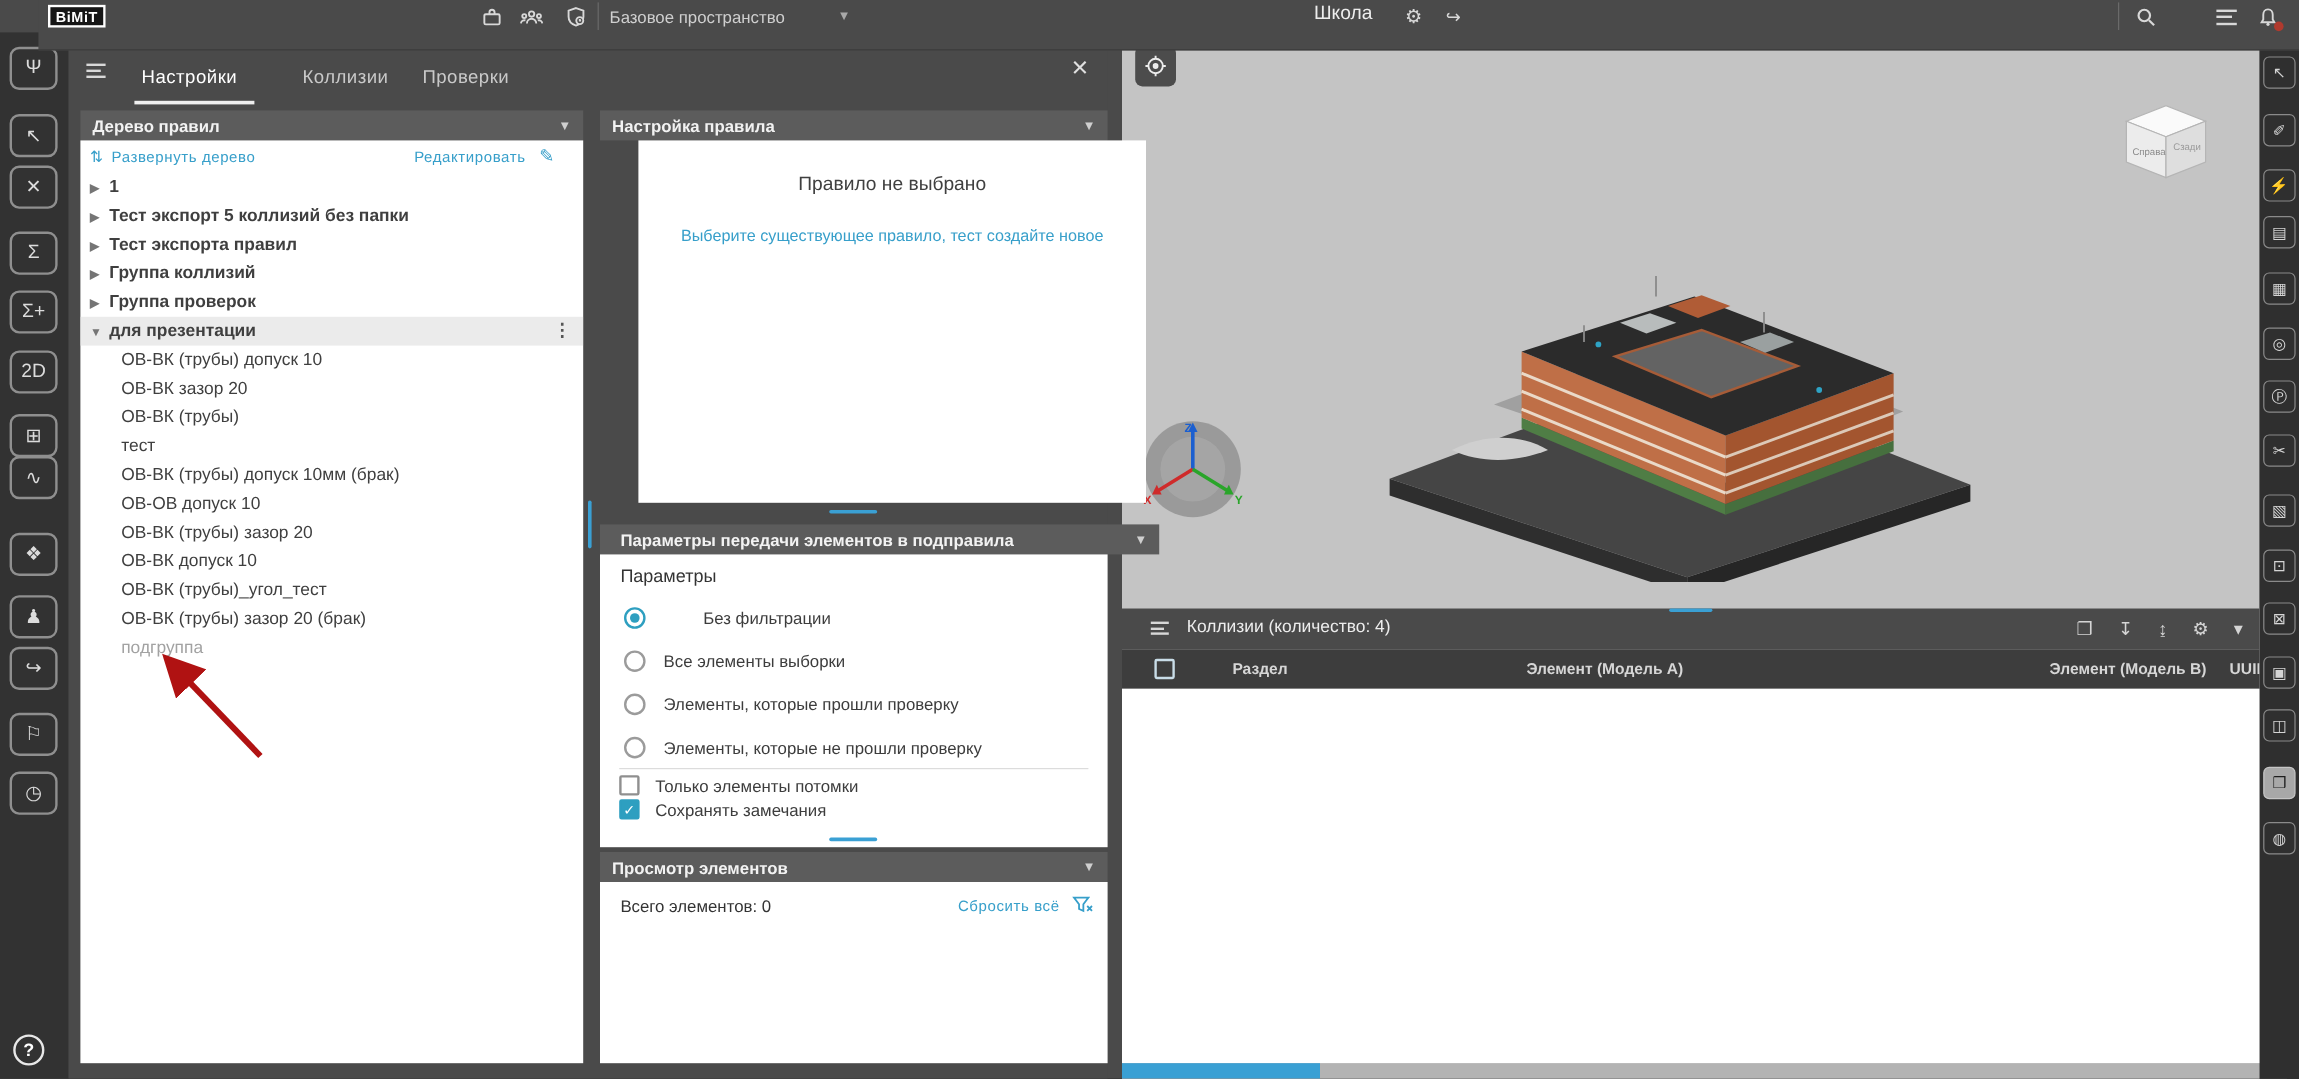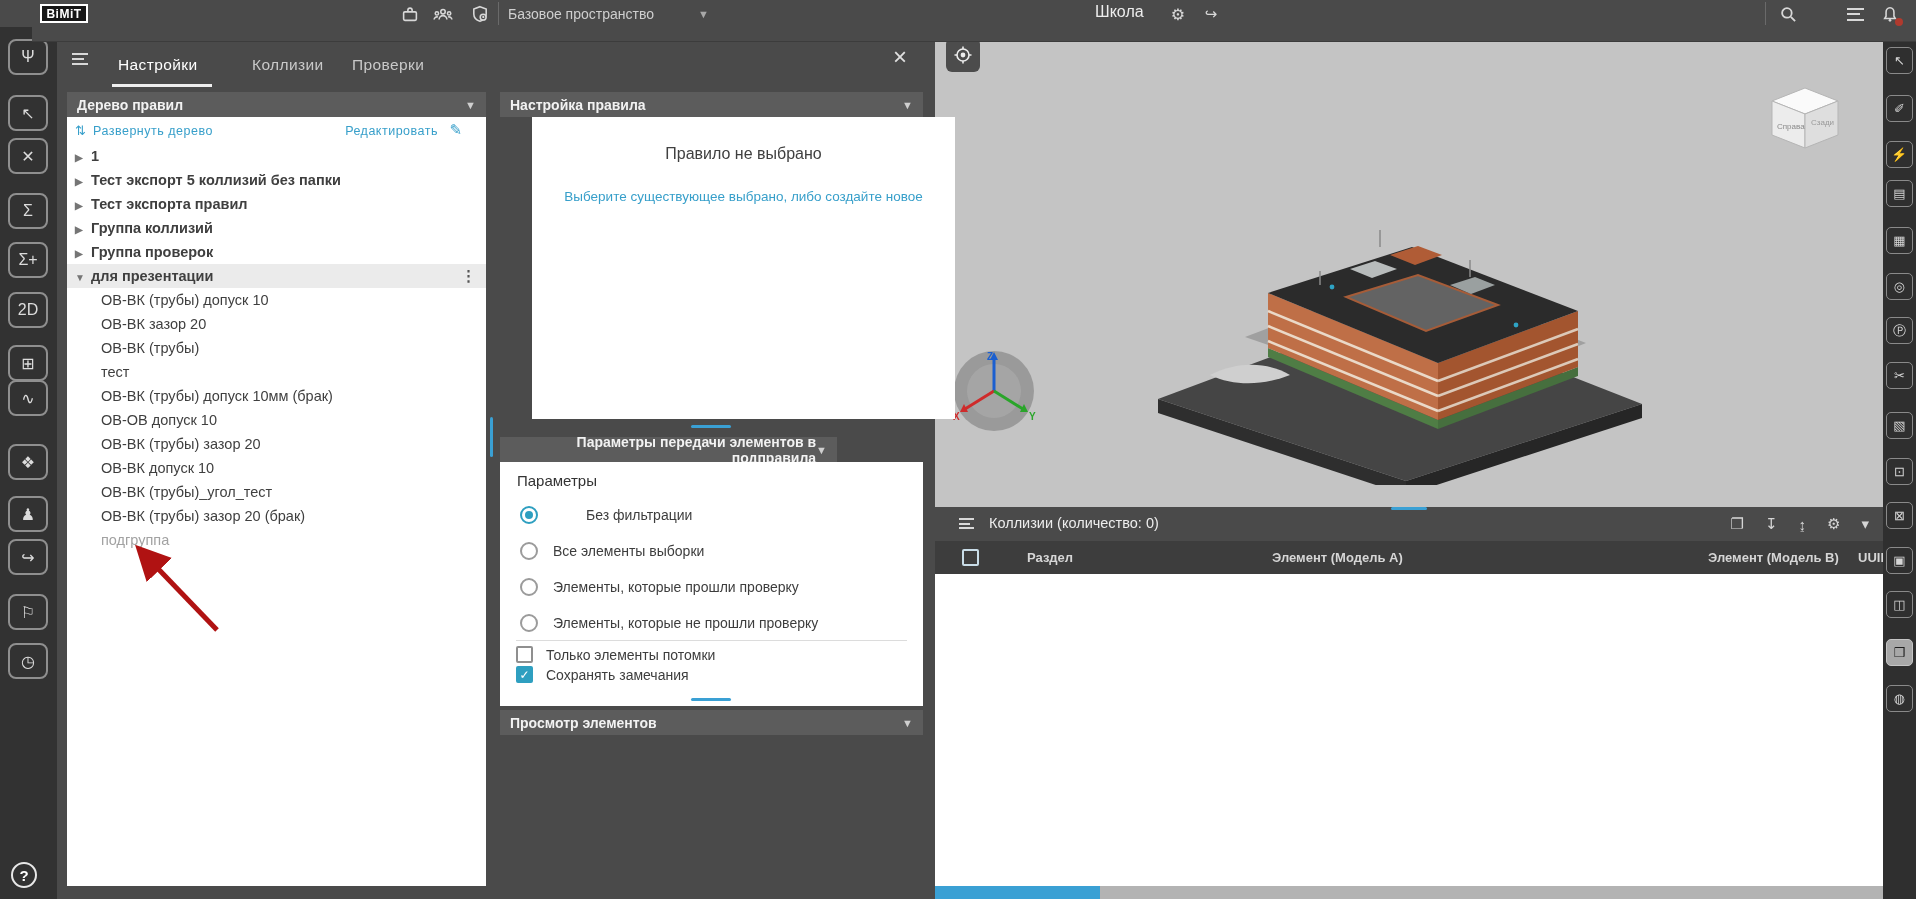--- a/index.html
+++ b/index.html
@@ -70,21 +70,21 @@
   
   .rule-hdr{left:443px;top:65px;width:423px;}
   .rule-body{left:443px;top:90px;width:423px;height:302px;margin-left:32px;}
   .rule-empty{position:absolute;left:0;top:28px;width:100%;text-align:center;font-size:16px;color:#404040;}
   .rule-hint{position:absolute;left:0;top:72px;width:100%;text-align:center;font-size:13.5px;color:var(--accent);cursor:pointer;}
 
   .hgrip{position:absolute;width:40px;height:3px;background:#3aa0d4;border-radius:2px;}
   .vgrip{position:absolute;width:3px;height:40px;background:#3aa0d4;border-radius:2px;}
 
   
-  .tr-hdr{left:443px;top:410px;width:337px;padding-left:17px;}
+  .tr-hdr{left:443px;top:410px;width:466px;padding-left:17px;}
   .tr-body{left:443px;top:435px;width:423px;height:244px;}
   .sect-label{position:absolute;left:17px;top:10px;font-size:15px;color:#333;}
   .opt{position:absolute;left:20px;display:flex;align-items:center;gap:15px;cursor:pointer;}
   .radio{width:18px;height:18px;border:2px solid #9b9b9b;border-radius:50%;position:relative;flex:0 0 auto;}
   .opt.sel .radio{border-color:var(--teal);}
   .opt.sel .radio::after{content:"";position:absolute;inset:3px;background:var(--teal);border-radius:50%;}
   .opt .olabel{font-size:14px;color:#3d3d3d;}
   .hr{position:absolute;left:16px;right:16px;top:178px;height:1px;background:#dcdcdc;}
   .chk{position:absolute;left:16px;display:flex;align-items:center;gap:13px;cursor:pointer;}
   .cb{width:17px;height:17px;border:2px solid #8f8f8f;border-radius:2px;flex:0 0 auto;display:flex;align-items:center;justify-content:center;}
@@ -252,21 +252,21 @@
           <div class="trow lvl1 muted" style="top: 411px;"><span>подгруппа</span></div>
         </div>
     </div>
 
     <div class="panel-hdr rule-hdr">
       <span>Настройка правила</span>
       <span class="caret">▼</span>
     </div>
     <div class="white rule-body">
       <div class="rule-empty">Правило не выбрано</div>
-      <div class="rule-hint">Выберите существующее выбрано, либо создайте новое</div>
+      <div class="rule-hint">Выберите существующее правило, тест создайте новое</div>
     </div>
 
     <div class="hgrip" style="left:634px;top:398px"></div>
     <div class="vgrip" style="left:433px;top:390px"></div>
 
     <div class="panel-hdr tr-hdr">
       <span>Параметры передачи элементов в подправила</span>
       <span class="caret">▼</span>
     </div>
     <div class="white tr-body">
@@ -300,20 +300,30 @@
             <span class="clabel">Сохранять замечания</span>
           </div>
         </div>
     </div>
 
     <div class="hgrip" style="left:634px;top:671px"></div>
 
     <div class="panel-hdr pv-hdr">
       <span>Просмотр элементов</span>
       <span class="caret">▼</span>
+    </div>
+    <div class="white pv-body">
+      <div class="pv-total">Всего элементов: 0</div>
+      <span class="link pv-reset">Сбросить всё</span>
+      <span class="pv-funnel">
+        <svg width="18" height="16" viewBox="0 0 18 16" fill="none" stroke="#379fca" stroke-width="1.5">
+          <path d="M2 2 H14 L9.8 7.5 V13 L6.2 11.5 V7.5 Z"></path>
+            <path d="M13 9 L17 13 M17 9 L13 13"></path>
+        </svg>
+      </span>
     </div>
   </section>
 
   <section class="viewport">
     <div class="locate-btn">
       <svg width="20" height="20" viewBox="0 0 20 20" fill="none" stroke="#ececec" stroke-width="1.6">
         <circle cx="10" cy="10" r="6"></circle>
           <circle cx="10" cy="10" r="1.6" fill="#ececec"></circle>
         <path d="M10 1.5 V4 M10 16 V18.5 M1.5 10 H4 M16 10 H18.5"></path>
       </svg>
@@ -368,21 +378,21 @@
       <circle cx="182" cy="102" r="2.4" fill="#2ea3c5"></circle>
         <circle cx="366" cy="140" r="2.4" fill="#2ea3c5"></circle>
     </svg>
 
     <div class="collisions">
       <div class="col-hdr">
         <div class="hgrip" style="left:456px;top:0;width:36px"></div>
         <div class="col-menu">
             <div class="i-menu" style="width:15px;height:11px"></div>
           </div>
-        <div class="col-title">Коллизии (количество: 0)</div>
+        <div class="col-title">Коллизии (количество: 4)</div>
         <div class="col-tools" id="collisions-tools">
             <span>❐</span>
             <span>↧</span>
             <span>↨</span>
             <span>⚙</span>
             <span>▾</span>
           </div>
       </div>
       <div class="col-cols" id="collision-columns">
         <div class="hcb"></div>

